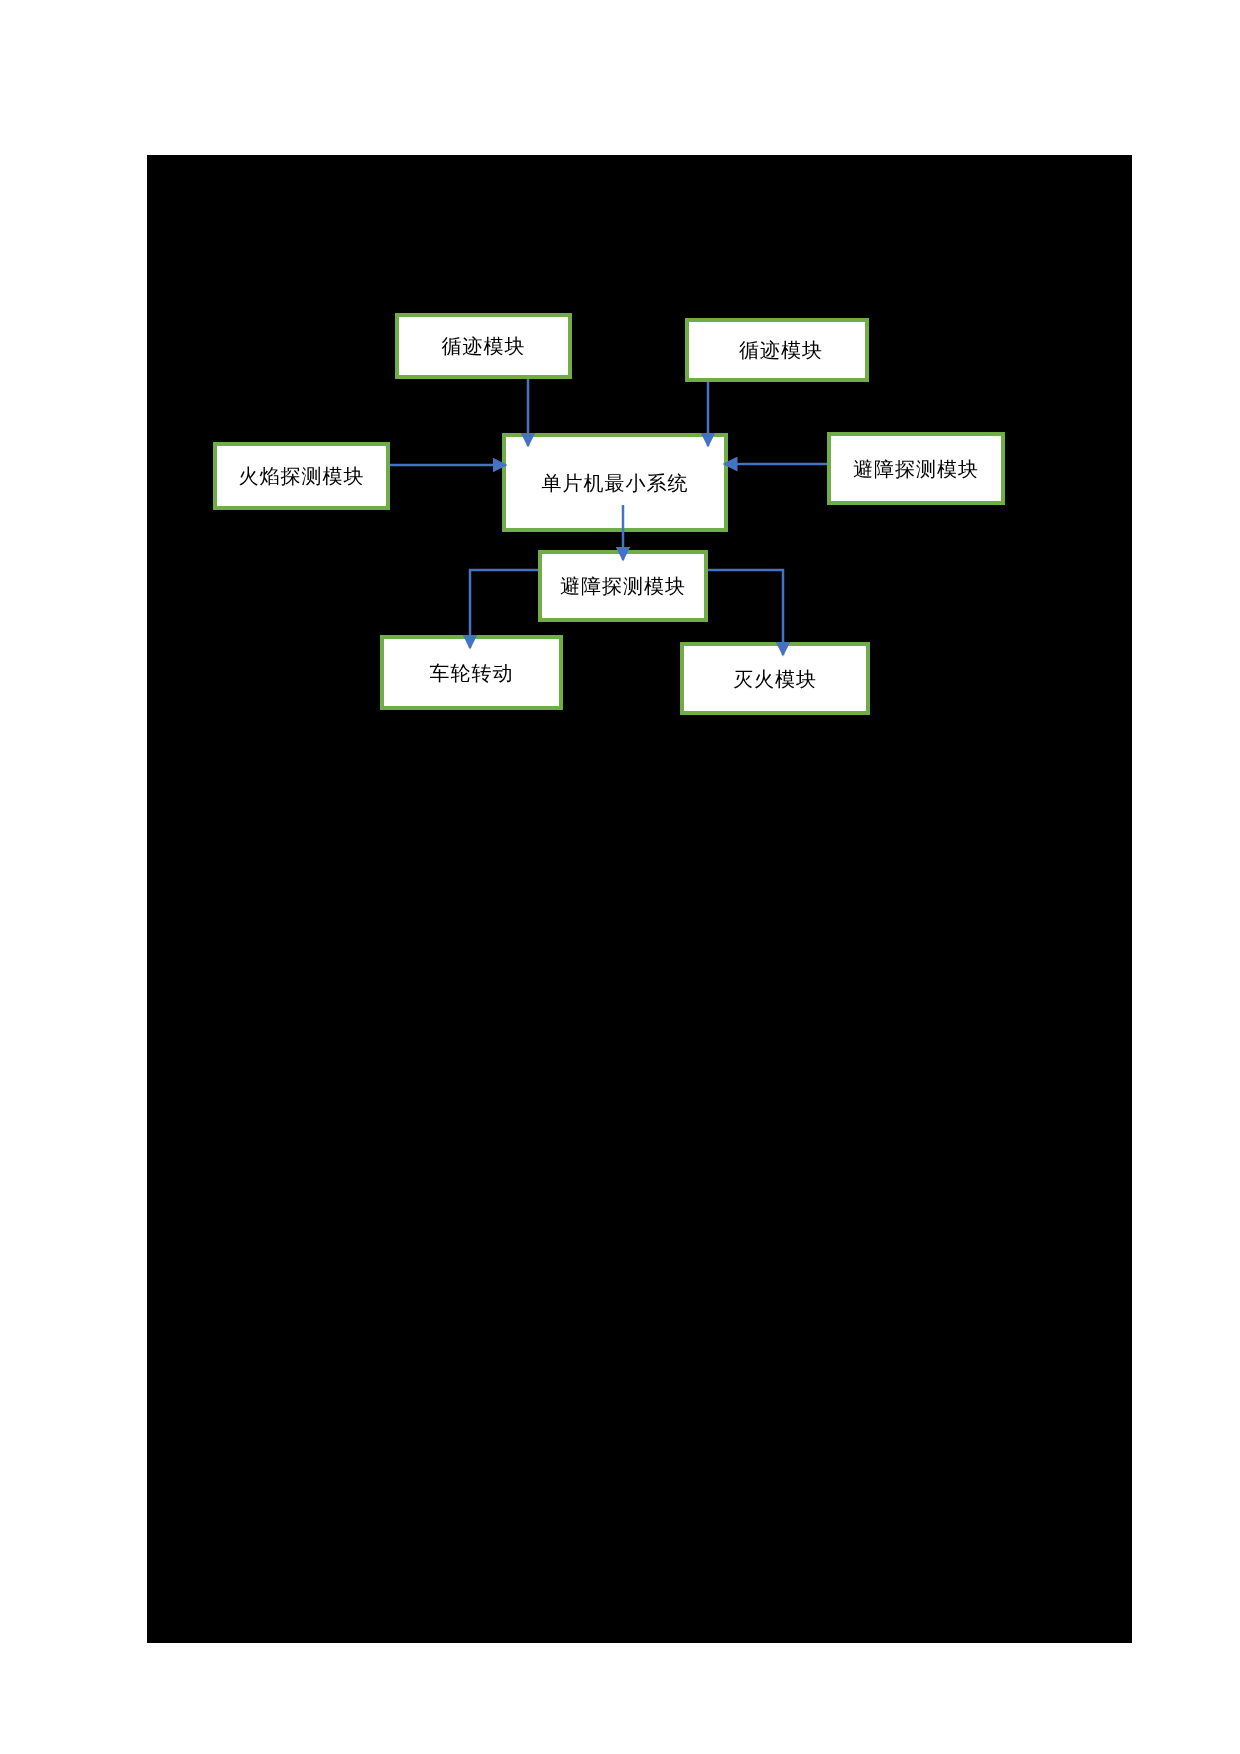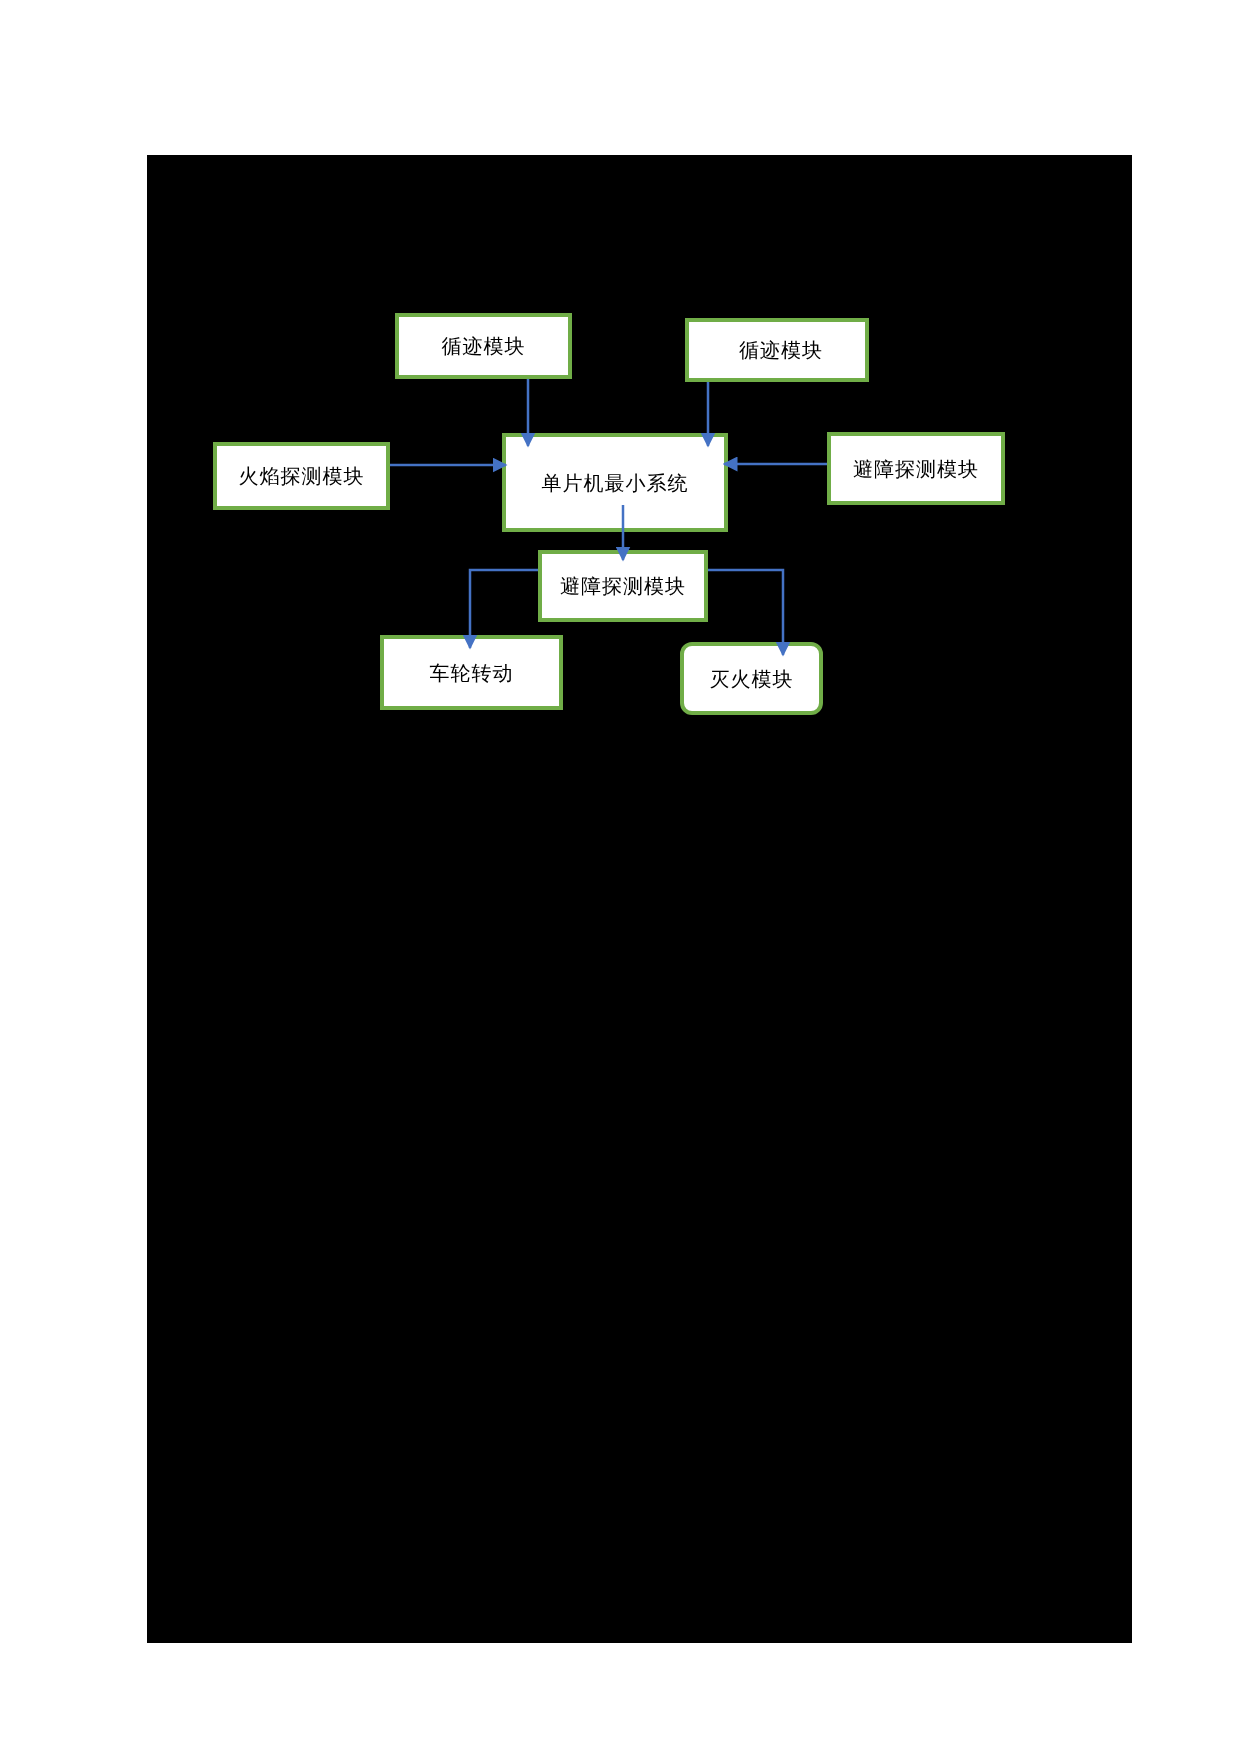--- a/index.html
+++ b/index.html
@@ -37,21 +37,21 @@
     text-align: center;
     letter-spacing: 1px;
   }
   #node-power       { left: 395px; top: 313px; width: 177px; height: 66px; }
   #node-tracking    { left: 668px; top: 318px; width: 184px; height: 64px; }
   #node-flame       { left: 213px; top: 442px; width: 177px; height: 68px; }
   #node-mcu         { left: 502px; top: 433px; width: 226px; height: 99px; }
   #node-obstacle    { left: 827px; top: 432px; width: 178px; height: 73px; }
   #node-motor       { left: 538px; top: 550px; width: 170px; height: 72px; }
   #node-wheel       { left: 380px; top: 635px; width: 183px; height: 75px; }
-  #node-extinguish  { left: 680px; top: 642px; width: 143px; height: 73px; border-radius: 12px; }
+  #node-extinguish  { left: 680px; top: 642px; width: 190px; height: 73px; }
   #connector-layer {
     position: absolute;
     left: 0;
     top: 0;
     width: 1240px;
     height: 1754px;
     pointer-events: none;
   }
   .connector {
     stroke: #4472C4;

